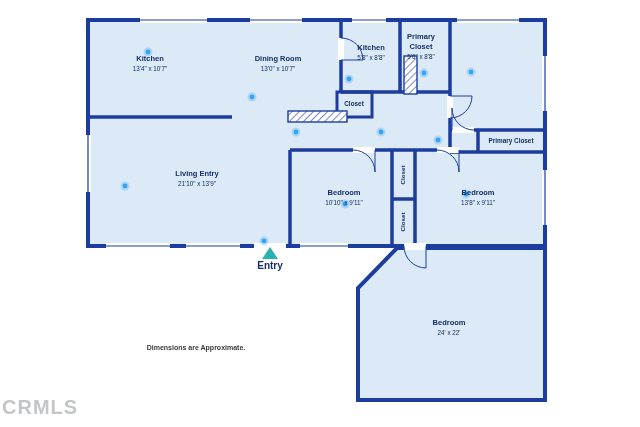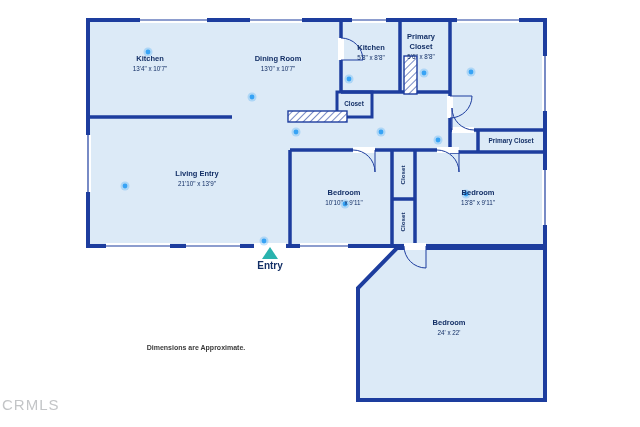--- a/index.html
+++ b/index.html
@@ -32,21 +32,21 @@
   .room-label .rdims{font-size:6.3px;margin-top:1px;white-space:nowrap;}
   .room-label.wrap .rname{white-space:normal;width:46px;margin:0 auto;}
   .room-label.small .rname{font-size:6.4px;}
   .room-label.vertical{transform:translate(-50%,-50%) rotate(-90deg);}
   .room-label.vertical .rname{font-size:6.2px;}
 
   .entry-label{position:absolute;transform:translate(-50%,0);font-weight:bold;
     font-size:10px;color:var(--label);}
   .disclaimer{position:absolute;transform:translate(-50%,0);font-size:7px;
     font-weight:bold;color:#3a3a3a;}
-  .watermark{position:absolute;font-size:15px;font-weight:normal;
+  .watermark{position:absolute;font-size:20px;font-weight:bold;
     color:#c3c5c7;letter-spacing:1px;}
 </style>
 </head>
 <body>
 
 <div class="canvas">
 
   <svg width="640" height="427" viewBox="0 0 640 427">
     <defs>
       <pattern id="hatch" width="5" height="5" patternUnits="userSpaceOnUse" patternTransform="rotate(45)">

